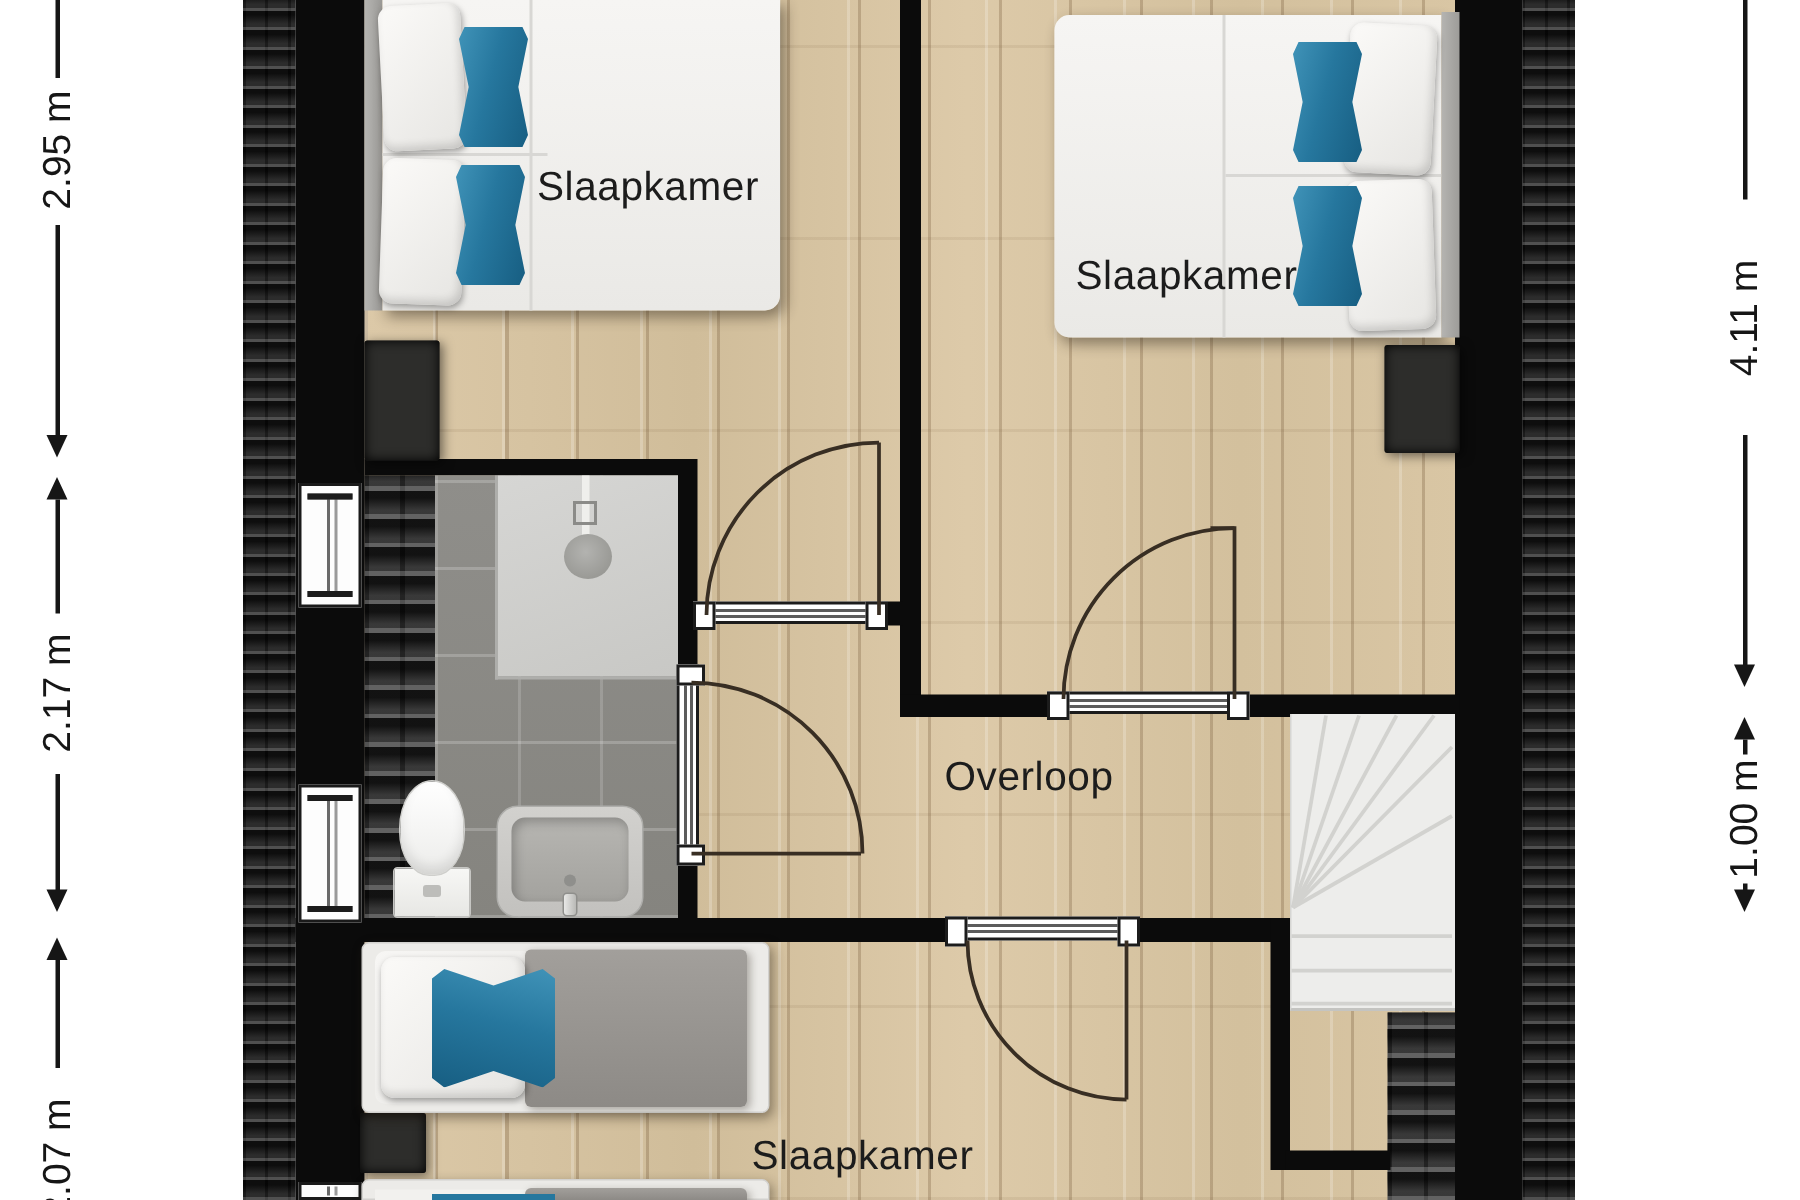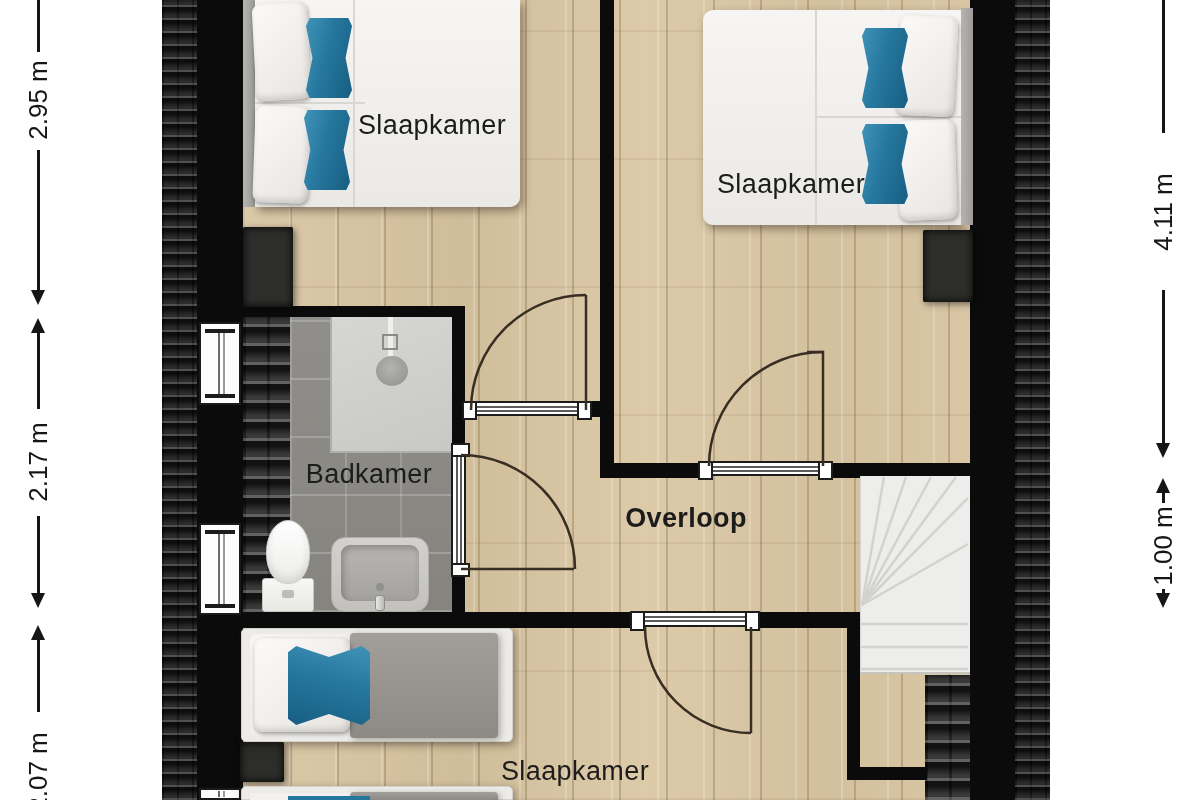--- a/index.html
+++ b/index.html
@@ -227,22 +227,21 @@
       <path d="M823,352 A114,114 0 0 0 709,466"></path>
       <path d="M461,569 H574"></path>
       <path d="M461,455 A114,114 0 0 1 575,569"></path>
       <path d="M751,627 V733"></path>
       <path d="M751,733 A106,106 0 0 1 645,627"></path>
     </g>
   </svg>
 
   <div class="lbl" style="left:432px;top:125px;">Slaapkamer</div>
   <div class="lbl" style="left:791px;top:184px;">Slaapkamer</div>
-  <div class="lbl" style="left:369px;top:474px;">Badkamer</div>
-  <div class="lbl" style="left:686px;top:518px;font-weight:bold;">Overloop</div>
+  <div class="lbl" style="left:686px;top:518px;">Overloop</div>
   <div class="lbl" style="left:575px;top:771px;">Slaapkamer</div>
 
   <div>
     <div class="dimline" style="left:36.5px;top:0;height:52px;"></div>
     <div class="dimtext" style="left:38px;top:100px;">2.95 m</div>
     <div class="dimline" style="left:36.5px;top:150px;height:141px;"></div>
     <div class="arr-d" style="left:31px;top:290px;"></div>
   </div>
   <div>
     <div class="arr-u" style="left:31px;top:318px;"></div>

